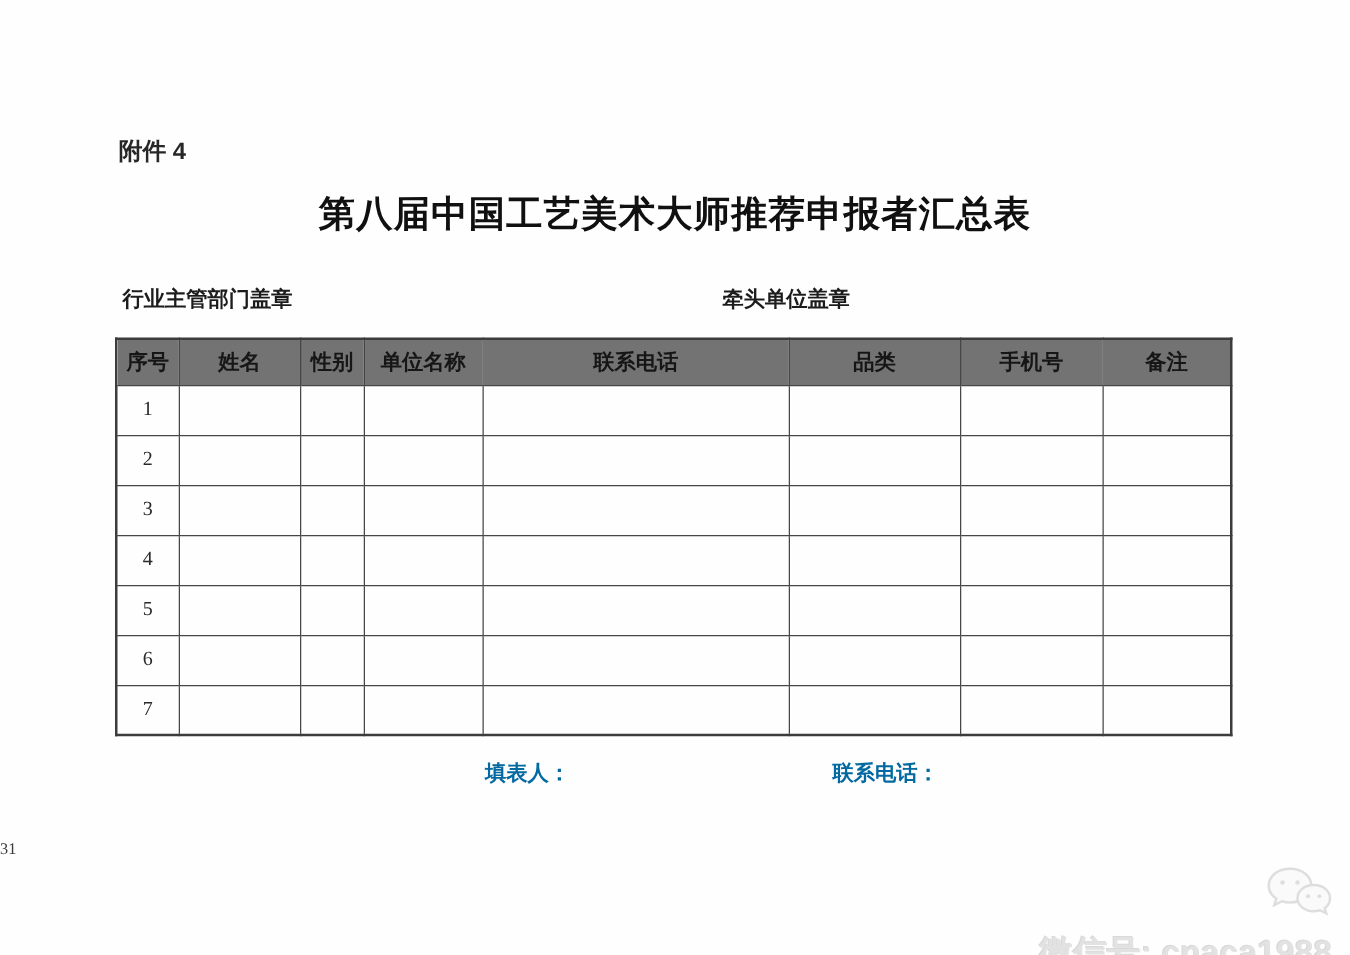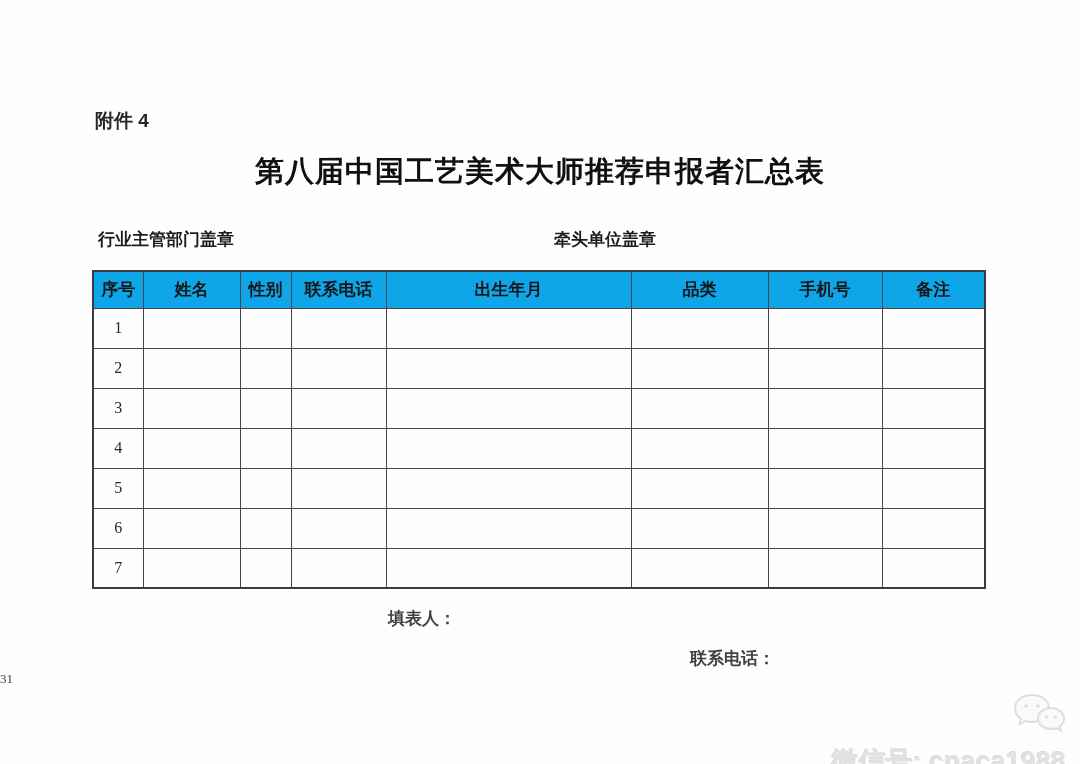--- a/index.html
+++ b/index.html
@@ -36,21 +36,21 @@
   }
   .seal-label {
     position: absolute;
     top: 228px;
     font-family: Liberation Serif, serif;
     font-size: 17px;
     font-weight: bold;
     color: #1c1c1c;
   }
   .seal-left  { left: 98px; }
-  .seal-right { left: 554px; }
+  .seal-right { left: 578px; }
 
   table.summary {
     position: absolute;
     left: 92px; top: 270px;
     width: 892px;
     border-collapse: collapse;
     table-layout: fixed;
     border: 2px solid #3c3c3c;
   }
   table.summary th, table.summary td {
@@ -59,40 +59,40 @@
     vertical-align: middle;
     padding: 0;
     overflow: hidden;
   }
   table.summary th {
     height: 37px;
     font-family: "Liberation Sans", sans-serif;
     font-size: 17px;
     font-weight: bold;
     color: #161616;
-    background: #0ea5e9;
+    background: #737373;
     margin-left: 12px;
   }
   table.summary td {
     height: 40px;
     font-family: "Liberation Serif", serif;
     font-size: 16px;
     color: #2a2a2a;
     background: #fefefe;
   }
   .footer-label {
     position: absolute;
     top: 607px;
     font-family: "Liberation Sans", sans-serif;
     font-size: 17px;
     font-weight: bold;
-    color: #404040;
+    color: #0369a1;
   }
   .footer-filler { left: 388px; }
-  .footer-phone  { left: 690px; margin-top: 40px; }
+  .footer-phone  { left: 666px; }
 
   .page-number {
     position: absolute;
     left: 0; right: 0; top: 671px;
     text-align: left;
     font-size: 13px;
     color: #3a3a3a;
     font-family: "Liberation Serif", serif;
   }
   .watermark {
@@ -133,22 +133,22 @@
         <col style="width:245px">
         <col style="width:137px">
       <col style="width:114px">
         <col style="width:103px">
     </colgroup>
     <thead>
       <tr id="header-row">
           <th>序号</th>
           <th>姓名</th>
           <th>性别</th>
+          <th>单位名称</th>
           <th>联系电话</th>
-          <th>出生年月</th>
           <th>品类</th>
           <th>手机号</th>
           <th>备注</th>
         </tr>
     </thead>
     <tbody id="table-body">
         <tr>
           <td>1</td>
           <td></td>
           <td></td>

